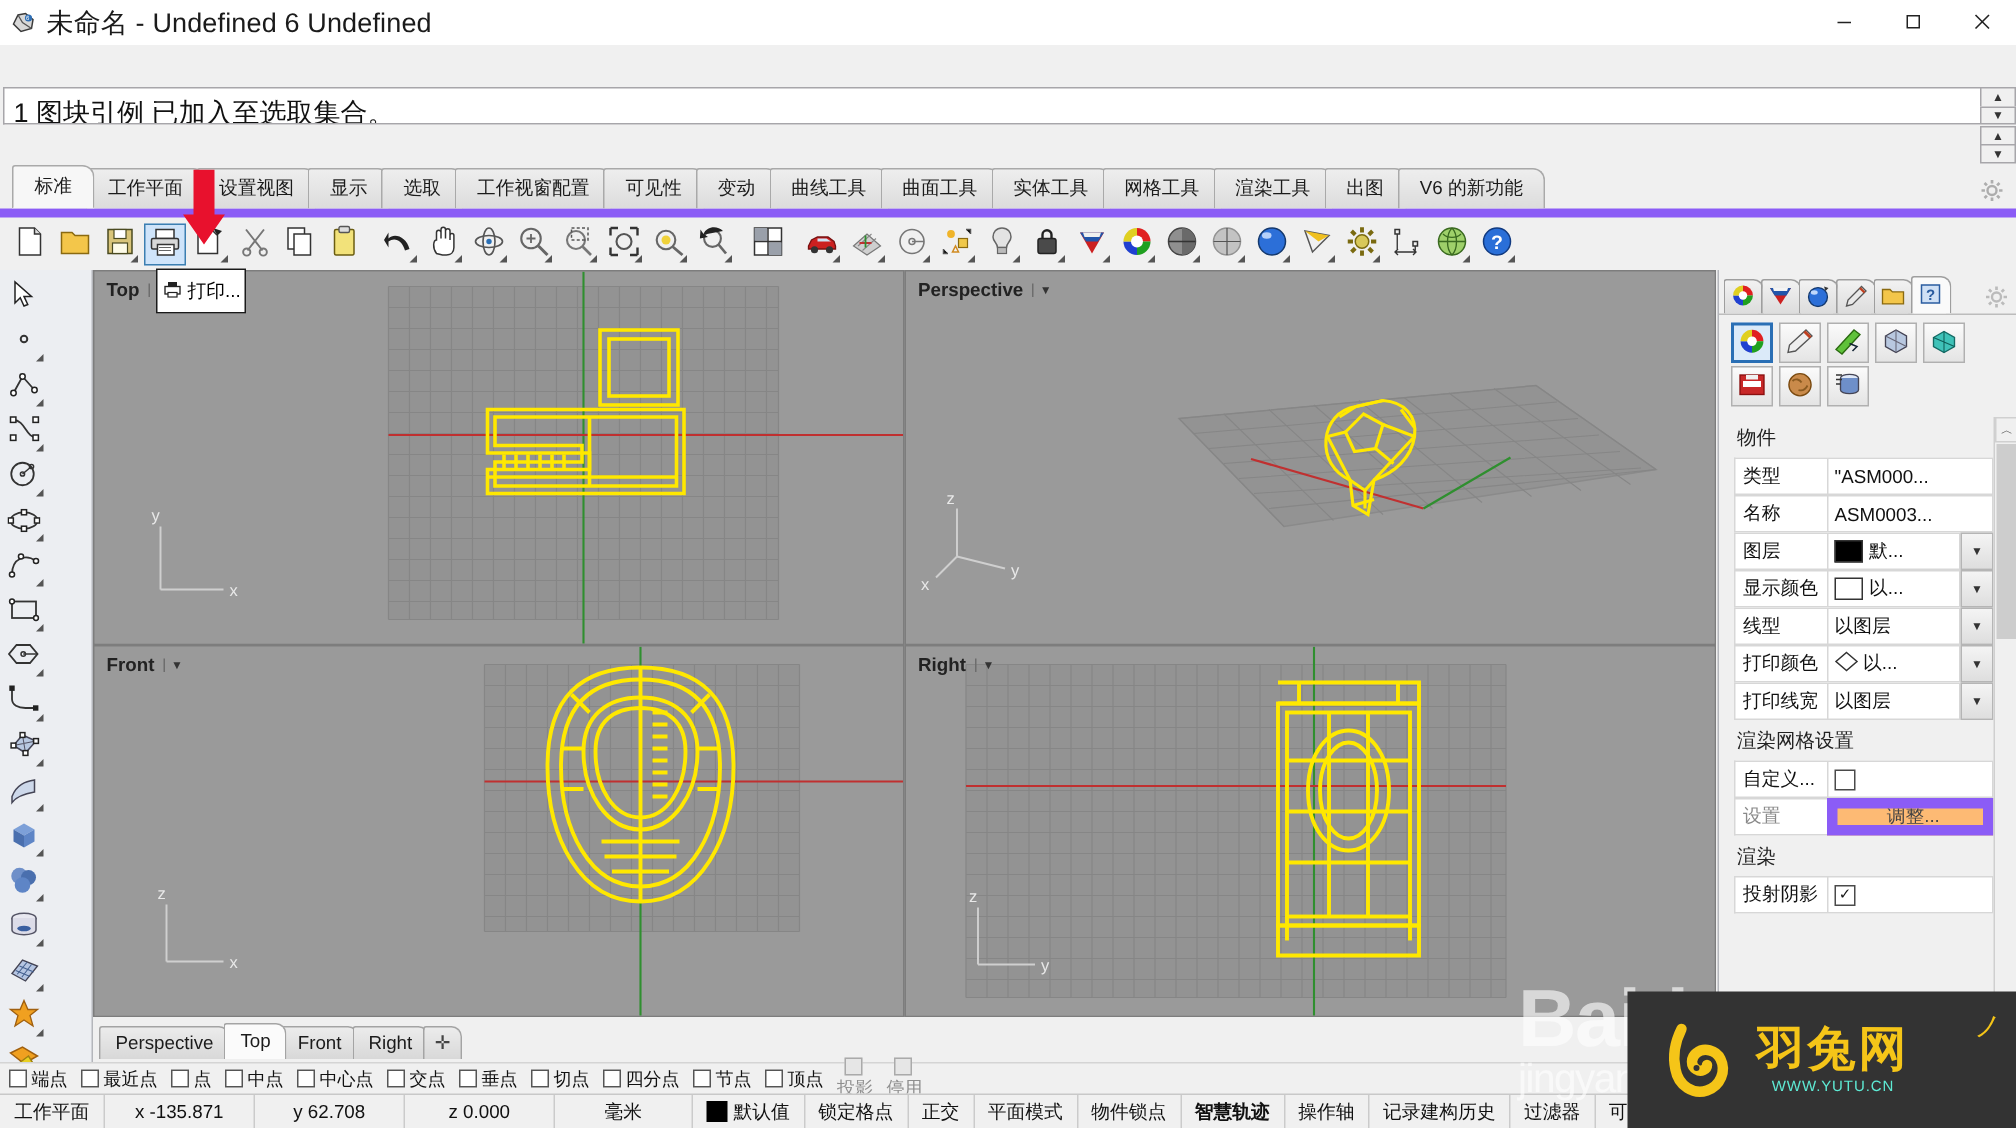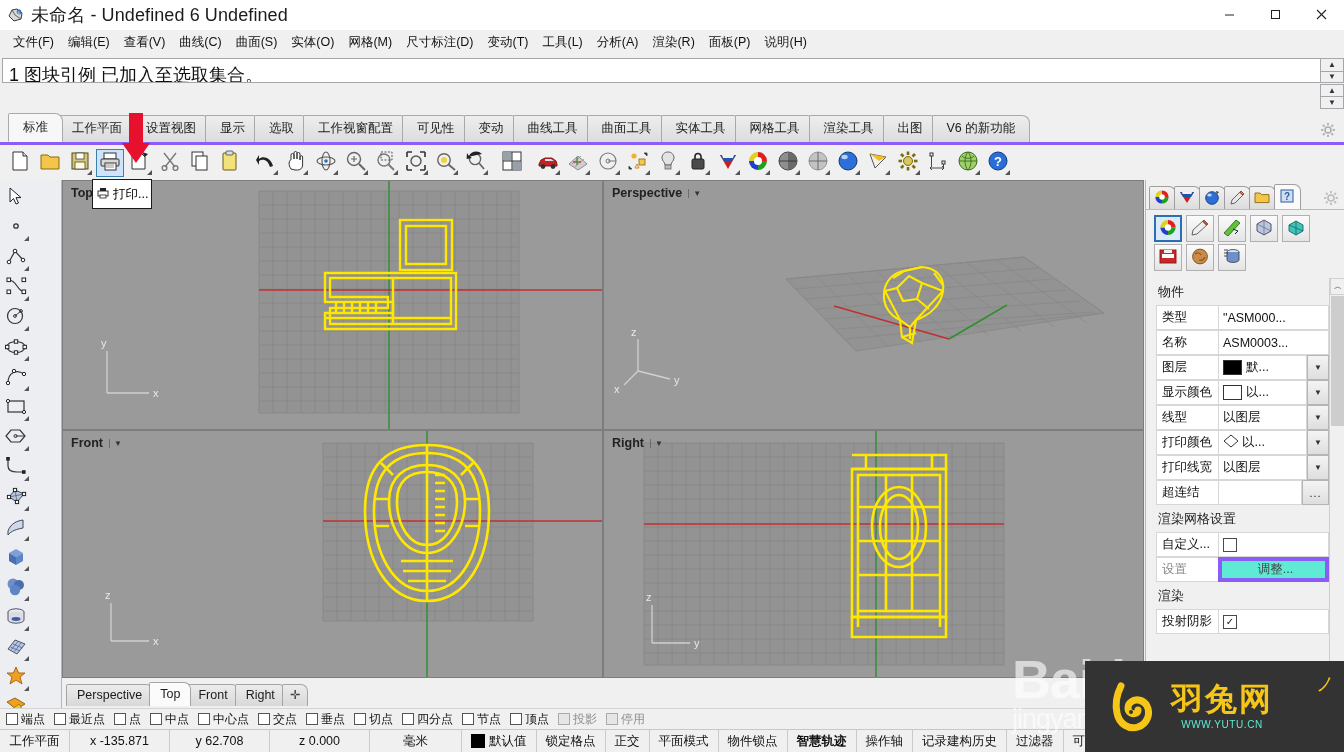--- a/index.html
+++ b/index.html
@@ -70,21 +70,21 @@
     color: #333; font-size: 8px;
   }
   .sb.a { height: 13px; border-bottom: none; }
   .sb.b { height: 12px; }
   .sb.c { height: 13px; border-bottom: none; margin-top: 1px;}
   .sb.d { height: 13px; }
 
   
   .tabstrip {
     position: absolute; top: 112px; left: 0; width: 1344px; height: 33px;
-    background: #f0f0f0; border-bottom: 3px solid #8b5cf6;
+    background: #f0f0f0; border-bottom: 6px solid #8b5cf6;
     display: flex; align-items: flex-end; padding-left: 8px;
   }
   .rtab {
     height: 27px; line-height: 25px; padding: 0 14px;
     background: linear-gradient(#eeeeee, #dcdcdc);
     border: 1px solid #a9a9a9; border-bottom: none;
     margin-right: -6px;
     font-size: 12.5px; color: #1b1b1b; white-space: nowrap;
     position: relative;
     border-radius: 2px 8px 0 0;
@@ -204,21 +204,21 @@
     width: 62px; background: #fff; border: 1px solid #d7d7d7; border-right:none;
     display: flex; align-items: center; padding-left: 5px;
     font-size: 12.5px; color: #111;
   }
   .pkey.dim { color: #8a8a8a; }
   .pval {
     flex: 1; background: #fff; border: 1px solid #d7d7d7;
     display: flex; align-items: center; padding-left: 4px;
     font-size: 12.5px; color: #111; overflow:hidden; white-space:nowrap;
   }
-  .pval.btnish { background:#5eead4; border:4px solid #8b5cf6; justify-content:center; color:#444;}
+  .pval.btnish { background:#fdba74; border:7px solid #8b5cf6; justify-content:center; color:#444;}
   .pdrop {
     width: 22px; background: linear-gradient(#f4f4f4,#dedede); border: 1px solid #b5b5b5;
     display: flex; align-items: center; justify-content: center; font-size: 8px; color: #333;
   }
   .pdots {
     width: 27px; background: linear-gradient(#f4f4f4,#dedede); border: 1px solid #b5b5b5;
     display: flex; align-items: center; justify-content: center; font-size: 11px; color: #222;
     letter-spacing:1px;
   }
   .swatch { width: 19px; height: 15px; border: 1px solid #333; margin-right: 4px; flex:none; }
@@ -242,41 +242,41 @@
   .vtab.active { background: #fbfbfb; height: 24px; line-height: 22px; z-index: 4; }
   .vtab.plus { padding: 0 7px; color: #444; }
 
   
   .osnap {
     position: absolute; top: 708px; left: 0; width: 1109px; height: 21px;
     background: #f0f0f0; display: flex; align-items: center; padding-left: 6px;
     border-top: 1px solid #d4d4d4;
   }
   .os-item { display: flex; align-items: center; margin-right: 9px; font-size: 12px; color: #111; }
-  .os-item.dim { color: #8e8e8e; }
+  .os-item.dim { color: #8e8e8e; flex-direction: column; }
   .os-box {
     width: 12px; height: 12px; border: 1px solid #555; background: #fff; margin-right: 3px; flex:none;
   }
   .os-item.dim .os-box { border-color: #aaa; background: #e6e6e6; }
 
   
   .statusbar {
     position: absolute; top: 729px; left: 0; width: 1344px; height: 23px;
     background: #f0f0f0; display: flex; align-items: stretch;
     border-top: 1px solid #c8c8c8; font-size: 12.5px; color: #111;
   }
   .st {
     display: flex; align-items: center; justify-content: center;
     border-right: 1px solid #cbcbcb; padding: 0 9px; white-space: nowrap;
   }
   .st.bold { font-weight: bold; }
 
   
   .tooltip {
-    position: absolute; left: 92px; top: 179px; width: 60px; height: 30px;
+    position: absolute; left: 104px; top: 179px; width: 60px; height: 30px;
     background: #fff; border: 1px solid #1a1a1a; z-index: 60;
     display: flex; align-items: center; padding-left: 4px;
     font-size: 12.5px; color: #000;
   }
 
   
   .redarrow { position: absolute; left: 120px; top: 113px; z-index: 70; }
 
   
   .wm-baidu {
@@ -326,36 +326,20 @@
       </div>
       <div class="win-btn close">
         <svg width="11" height="11" viewBox="0 0 11 11">
             <line x1="1" y1="1" x2="10" y2="10" stroke="currentColor" stroke-width="1.1"></line>
             <line x1="10" y1="1" x2="1" y2="10" stroke="currentColor" stroke-width="1.1"></line>
           </svg>
       </div>
     </div>
   </div>
 
-  <div class="menubar" id="menubar">
-      <div class="menu-item">文件(F)</div>
-      <div class="menu-item">编辑(E)</div>
-      <div class="menu-item">查看(V)</div>
-      <div class="menu-item">曲线(C)</div>
-      <div class="menu-item">曲面(S)</div>
-      <div class="menu-item">实体(O)</div>
-      <div class="menu-item">网格(M)</div>
-      <div class="menu-item">尺寸标注(D)</div>
-      <div class="menu-item">变动(T)</div>
-      <div class="menu-item">工具(L)</div>
-      <div class="menu-item">分析(A)</div>
-      <div class="menu-item">渲染(R)</div>
-      <div class="menu-item">面板(P)</div>
-      <div class="menu-item">说明(H)</div>
-    </div>
 
   <div class="cmd-wrap">
     <div class="cmd-history">1 图块引例 已加入至选取集合。</div>
     <div class="scroll-btn-col">
       <div class="sb a">▲</div>
       <div class="sb b">▼</div>
       <div class="sb c">▲</div>
       <div class="sb d">▼</div>
     </div>
   </div>
@@ -1136,25 +1120,20 @@
             </div>
             <div class="pdrop">▼</div>
           </div>
           <div class="prow">
             <div class="pkey">打印线宽</div>
             <div class="pval">
               <span>以图层</span>
             </div>
             <div class="pdrop">▼</div>
           </div>
-          <div class="prow">
-            <div class="pkey">超连结</div>
-            <div class="pval"></div>
-            <div class="pdots">...</div>
-          </div>
           <div class="prop-group">渲染网格设置</div>
           <div class="prow">
             <div class="pkey">自定义...</div>
             <div class="pval">
               <span class="chk"></span>
             </div>
           </div>
           <div class="prow">
             <div class="pkey dim">设置</div>
             <div class="pval btnish">调整...</div>

